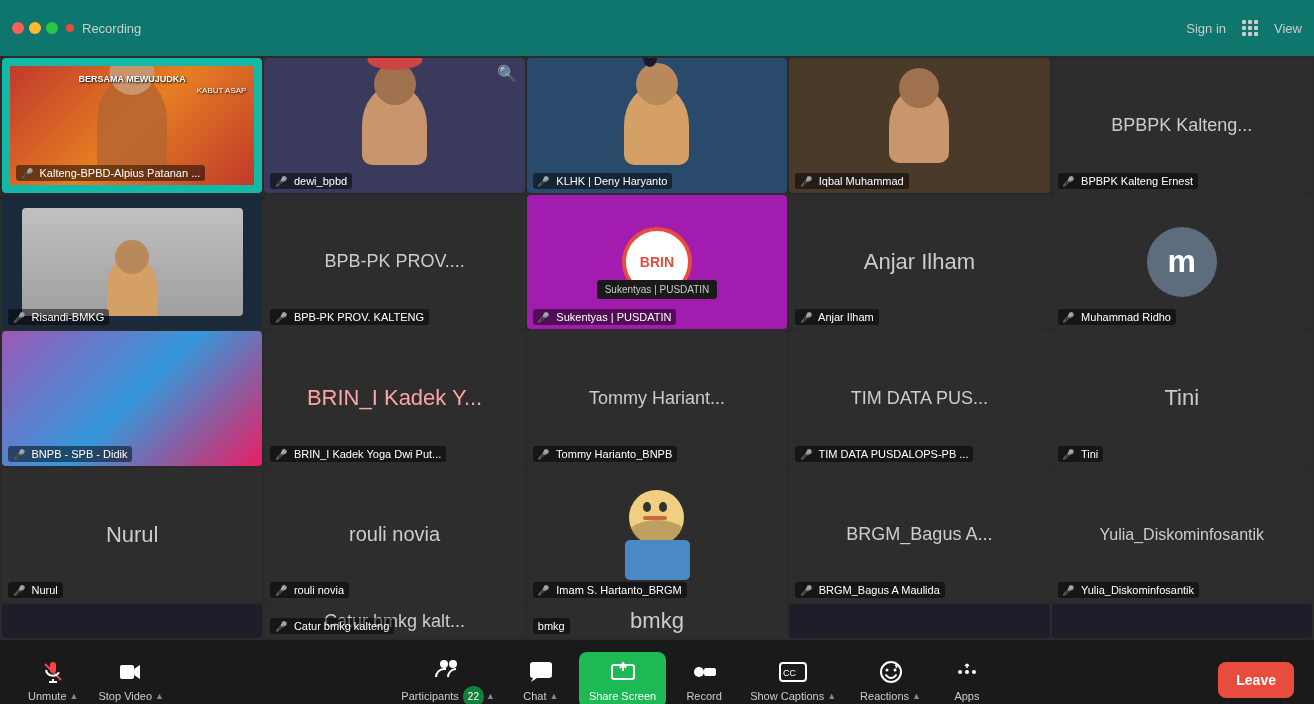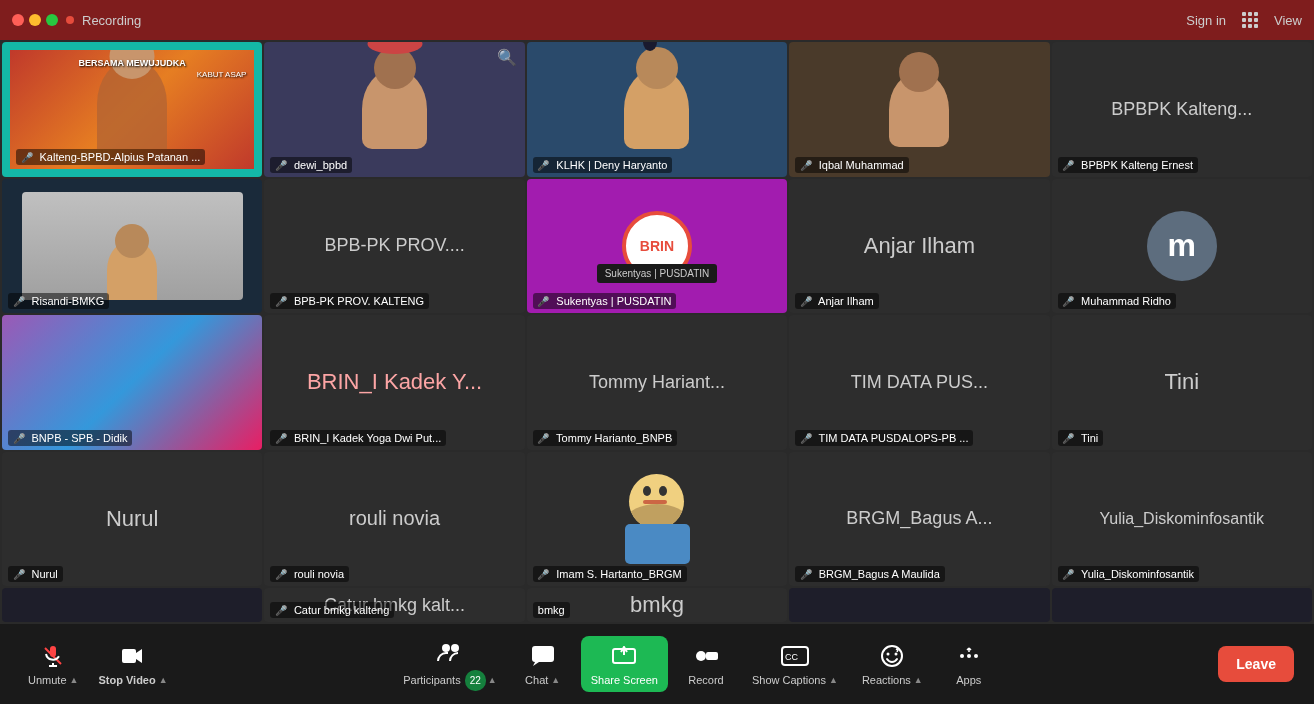--- a/index.html
+++ b/index.html
@@ -7,22 +7,22 @@
       width: 1314px;
       height: 704px;
       background: #1a1a1a;
       font-family: -apple-system, BlinkMacSystemFont, 'Segoe UI', sans-serif;
       overflow: hidden;
       color: #fff;
     }
 
     
     #topbar {
-      height: 40px;
-      background: #7f1d1d;
+      height: 56px;
+      background: #0f766e;
       display: flex;
       align-items: center;
       justify-content: space-between;
       padding: 0 12px;
       position: relative;
       z-index: 10;
     }
     #topbar-left {
       display: flex;
       align-items: center;
@@ -526,21 +526,21 @@
       </div>
     </div>
 
     <div class="toolbar-btn">
       <div class="toolbar-icon">
         <svg width="24" height="20" viewBox="0 0 24 20" fill="none">
           <rect x="1" y="3" width="14" height="14" rx="2" fill="white"></rect>
           <path d="M15 7l6-4v14l-6-4V7z" fill="white"></path>
         </svg>
       </div>
-      <div style="display:flex;align-items:center;gap:3px;font-weight:bold;">
+      <div style="display:flex;align-items:center;gap:3px;">
         <span class="toolbar-label">Stop Video</span>
         <span class="toolbar-chevron">▲</span>
       </div>
     </div>
   </div>
 
   <div class="toolbar-group" style="gap:8px;">
 
     <div class="toolbar-btn">
       <div class="toolbar-icon">

